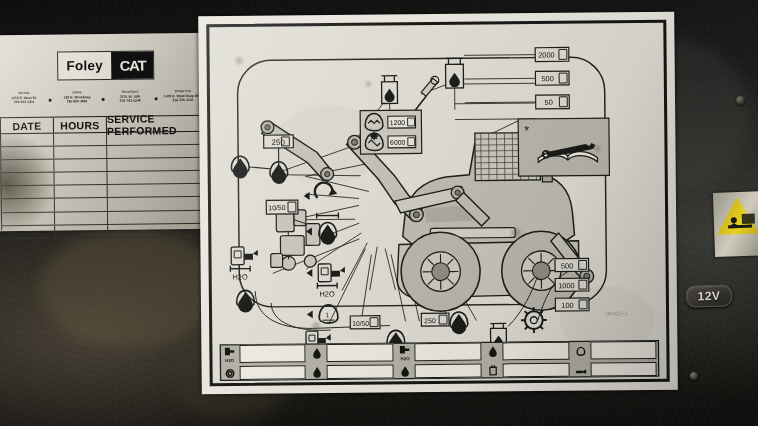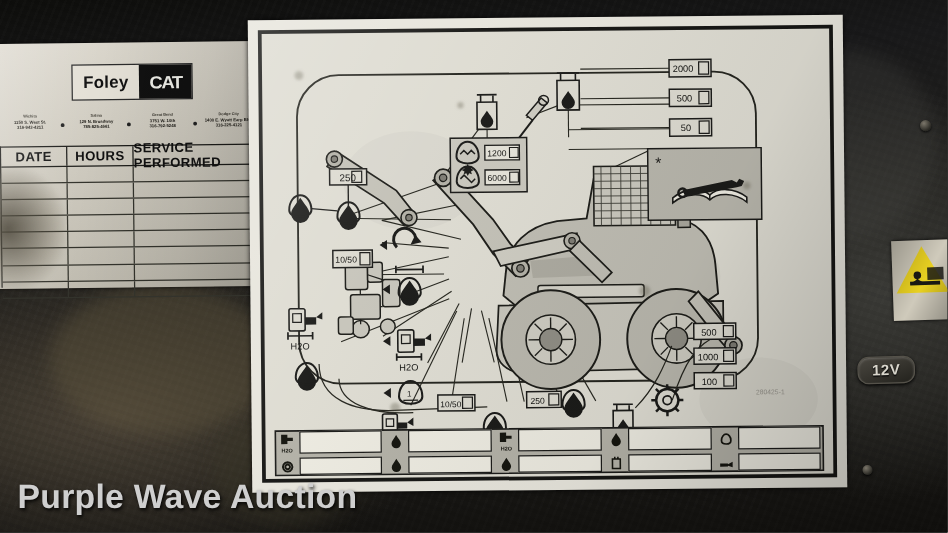--- a/index.html
+++ b/index.html
@@ -695,15 +695,14 @@
       <path d="M12,15 L12,19 M12,16 L7,19 M12,16 L17,19" stroke="#1a1a14" stroke-width="1.6" fill="none"></path>
       <path d="M20,6 L33,6 L33,16 L20,16 Z" fill="#1a1a14" opacity="0.85"></path>
     </svg>
     <div class="shade"></div>
   </div>
 
   <div id="volt-badge">
     <span>12V</span>
   </div>
 
-  <div id="watermark">Purple Wave Auction</div>
 
 </div>
 
 </body></html>

